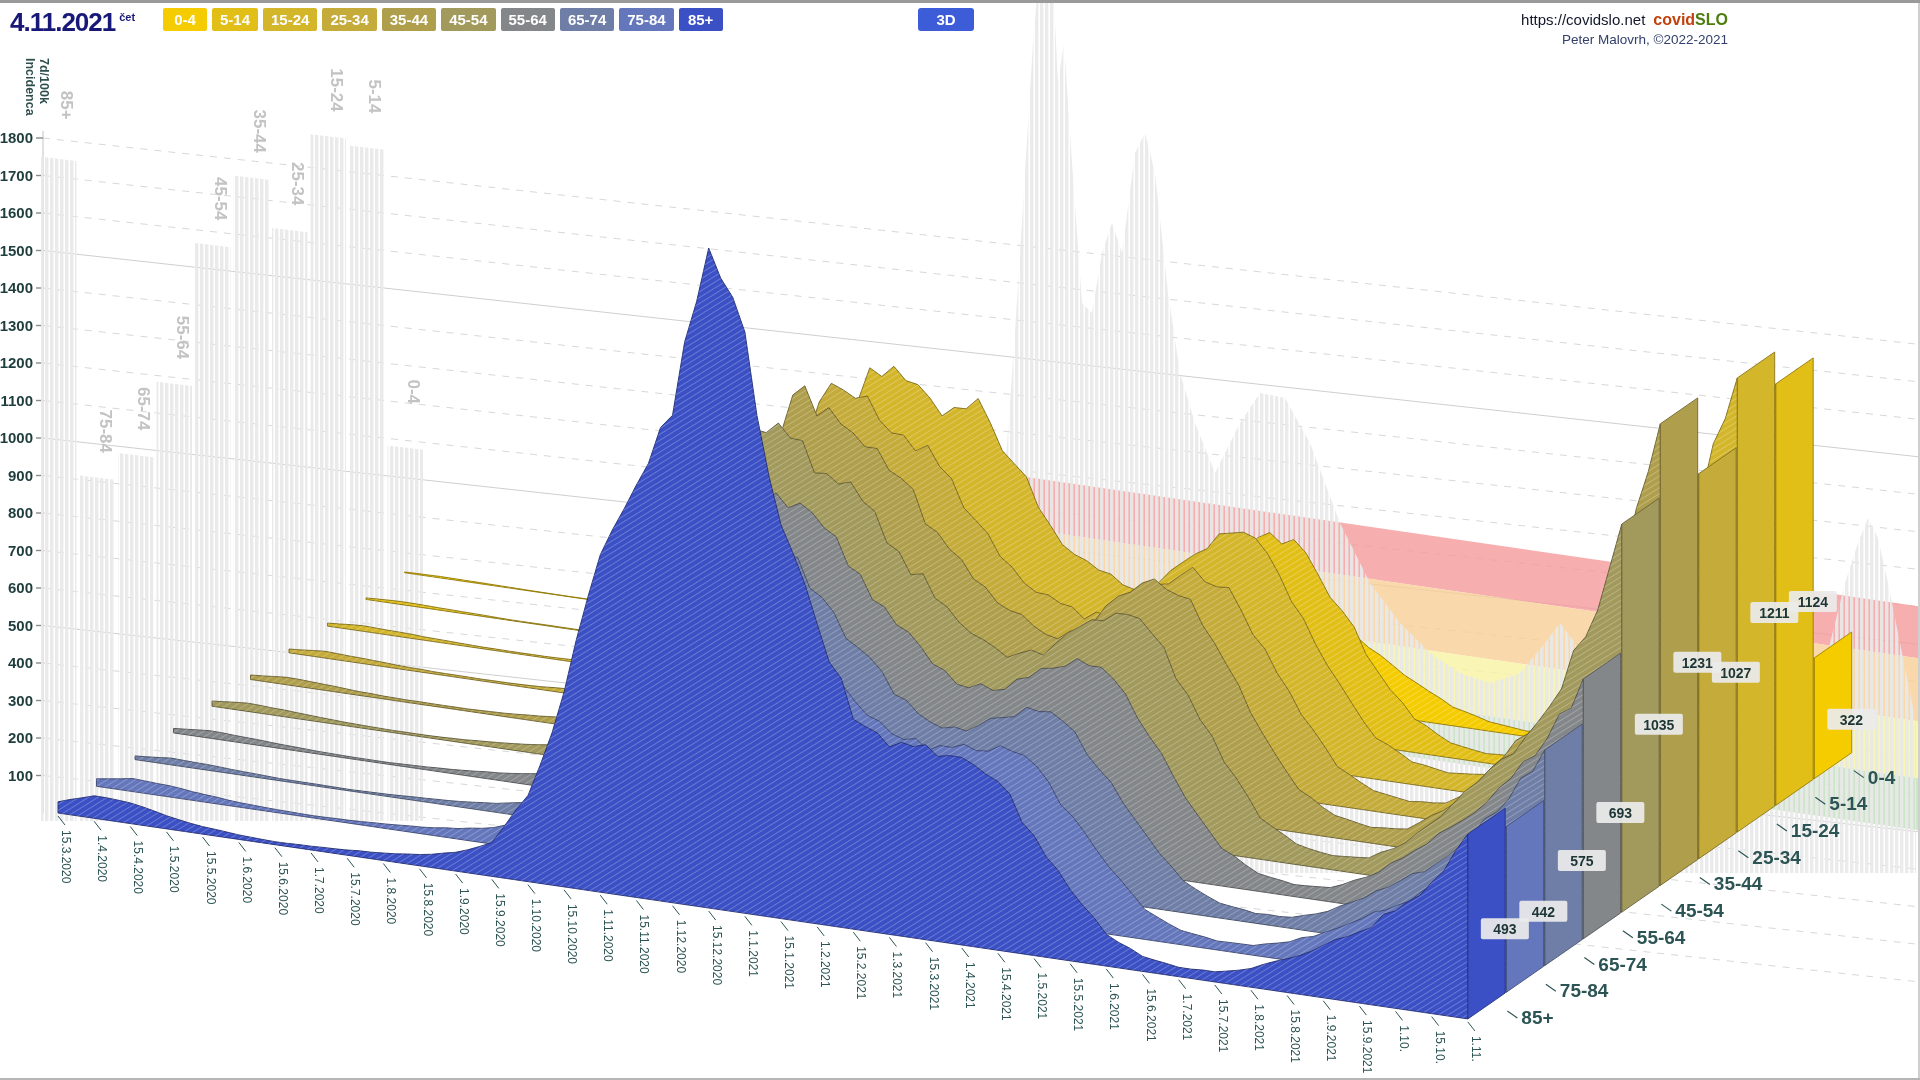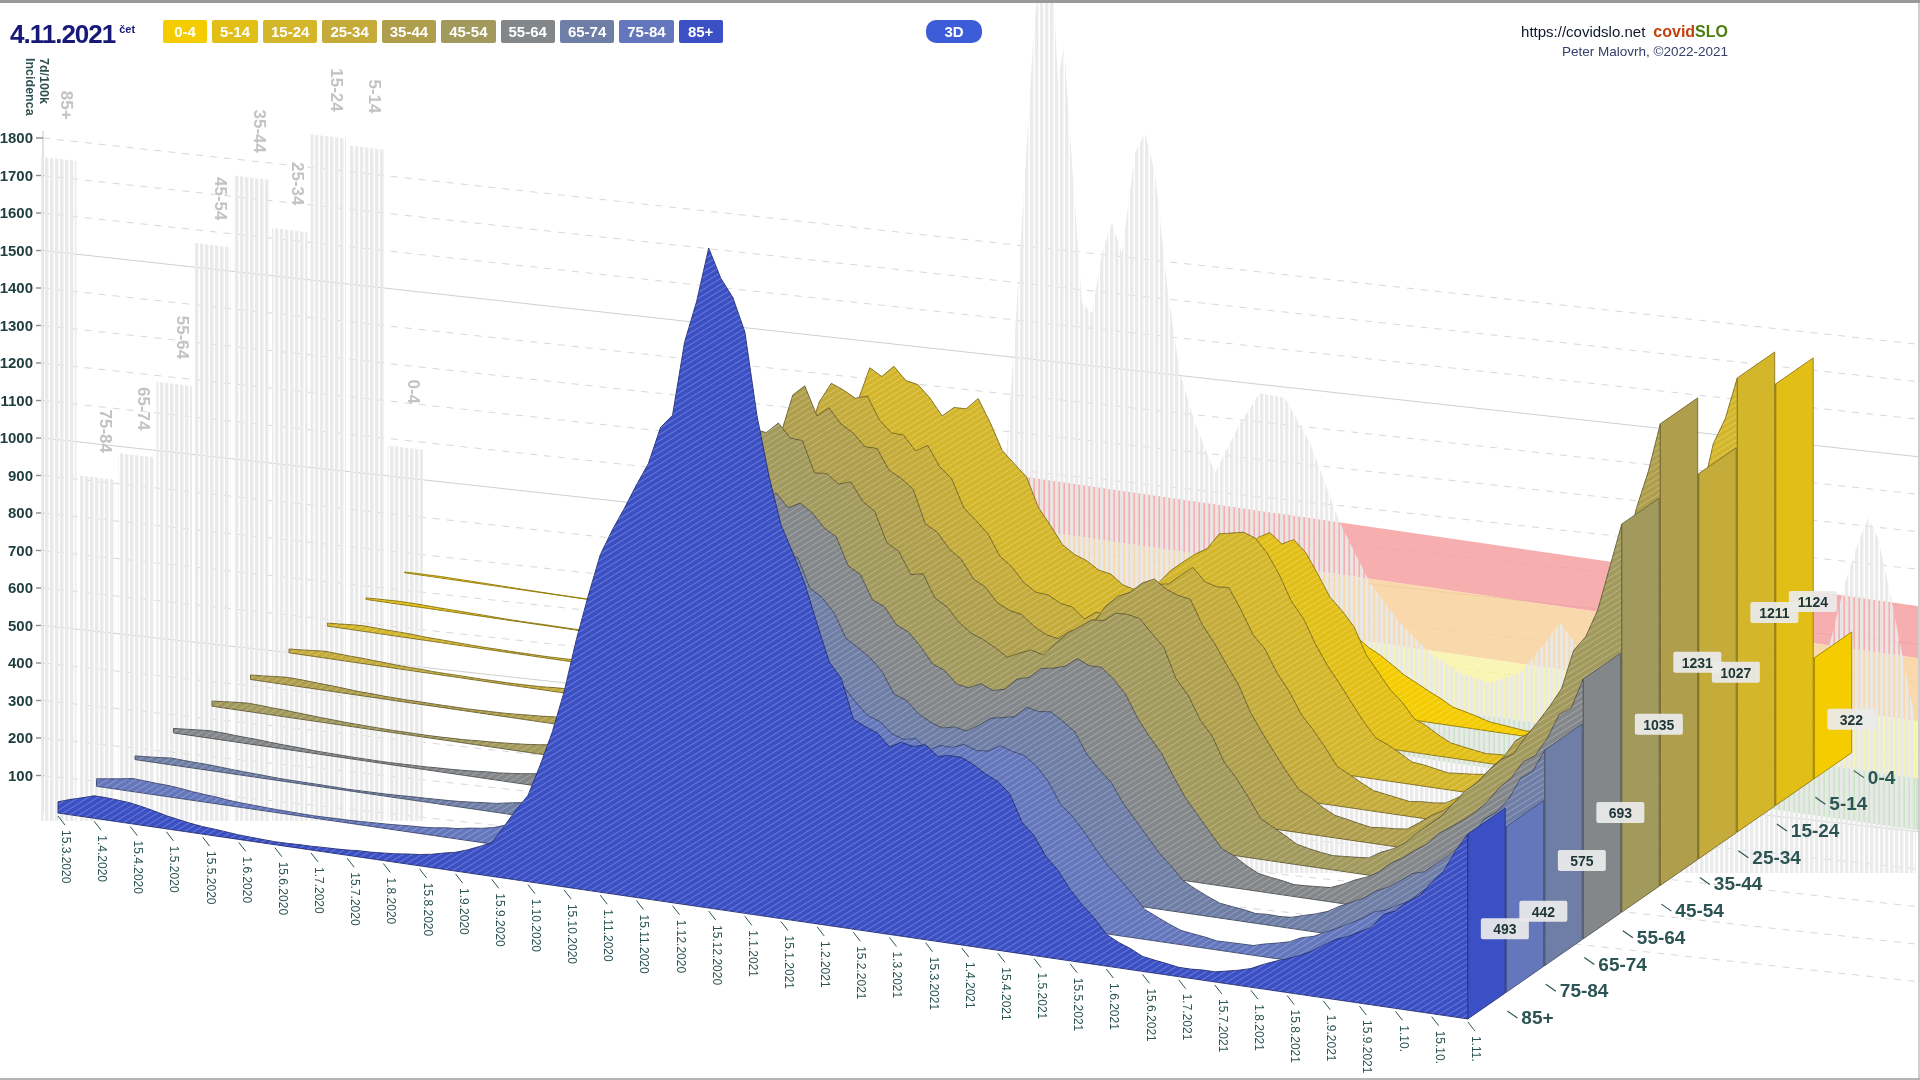--- a/index.html
+++ b/index.html
@@ -1,31 +1,31 @@
 <!DOCTYPE html>
 <html><head>
 <meta charset="utf-8">
 <style>
   html,body{margin:0;padding:0;background:#fff;}
   body{width:1920px;height:1080px;position:relative;overflow:hidden;
        font-family:"Liberation Sans",sans-serif;
        border-top:3px solid #9a9a9a;border-bottom:2px solid #b5b5b5;box-sizing:border-box;}
   .frame-right{position:absolute;right:0;top:0;width:2px;height:1080px;background:#cfcfcf;}
   svg#chart-svg{position:absolute;left:0;top:0;}
-  .topbar{position:absolute;left:0;top:12px;width:1736px;height:34px;}
+  .topbar{position:absolute;left:0;top:0;width:1736px;height:34px;}
   .date-block{position:absolute;left:10px;top:4px;font-size:26px;font-weight:bold;
               color:#181878;letter-spacing:-1px;white-space:nowrap;}
   .weekday{font-size:11px;font-weight:bold;color:#181878;vertical-align:super;margin-left:4px;letter-spacing:0;}
   .age-buttons{position:absolute;left:163px;top:5px;display:flex;gap:5px;}
   .age-btn{height:23px;min-width:44px;padding:0 8px;border:0;border-radius:2px;
            color:#fff;font-weight:bold;font-size:15px;font-family:"Liberation Sans",sans-serif;
            display:flex;align-items:center;justify-content:center;cursor:pointer;}
-  .mode-btn{position:absolute;left:918px;top:5px;width:56px;height:23px;border:0;border-radius:10px;
+  .mode-btn{position:absolute;left:918px;top:5px;width:56px;height:23px;border:0;border-radius:3px;
             background:#3D5CD7;color:#fff;font-weight:bold;font-size:15px;
-            font-family:"Liberation Sans",sans-serif;cursor:pointer;margin-left:8px;}
+            font-family:"Liberation Sans",sans-serif;cursor:pointer;}
   .top-right{position:absolute;right:8px;top:6px;text-align:right;line-height:1.4;white-space:nowrap;}
   .url-line{font-size:15px;color:#444;}
   .url-link{color:#0f172a;text-decoration:none;cursor:pointer;}
   .logo{font-weight:bold;font-size:16px;margin-left:8px;}
   .logo-covid{color:#c2410c;}
   .logo-slo{color:#4d7c0f;}
   .credit{font-size:13.5px;color:#33406b;}
 </style>
 </head>
 <body>

